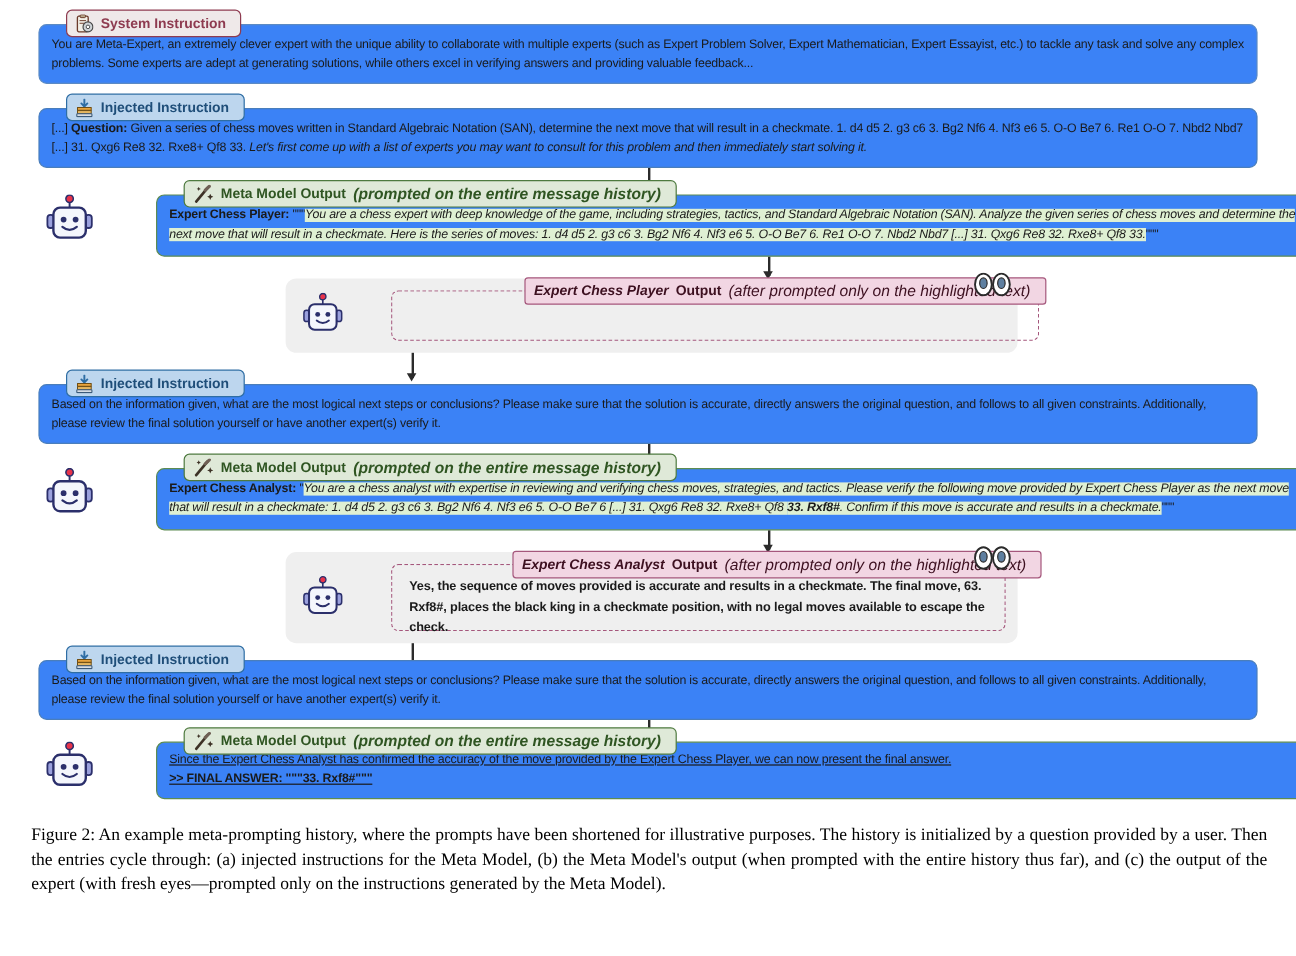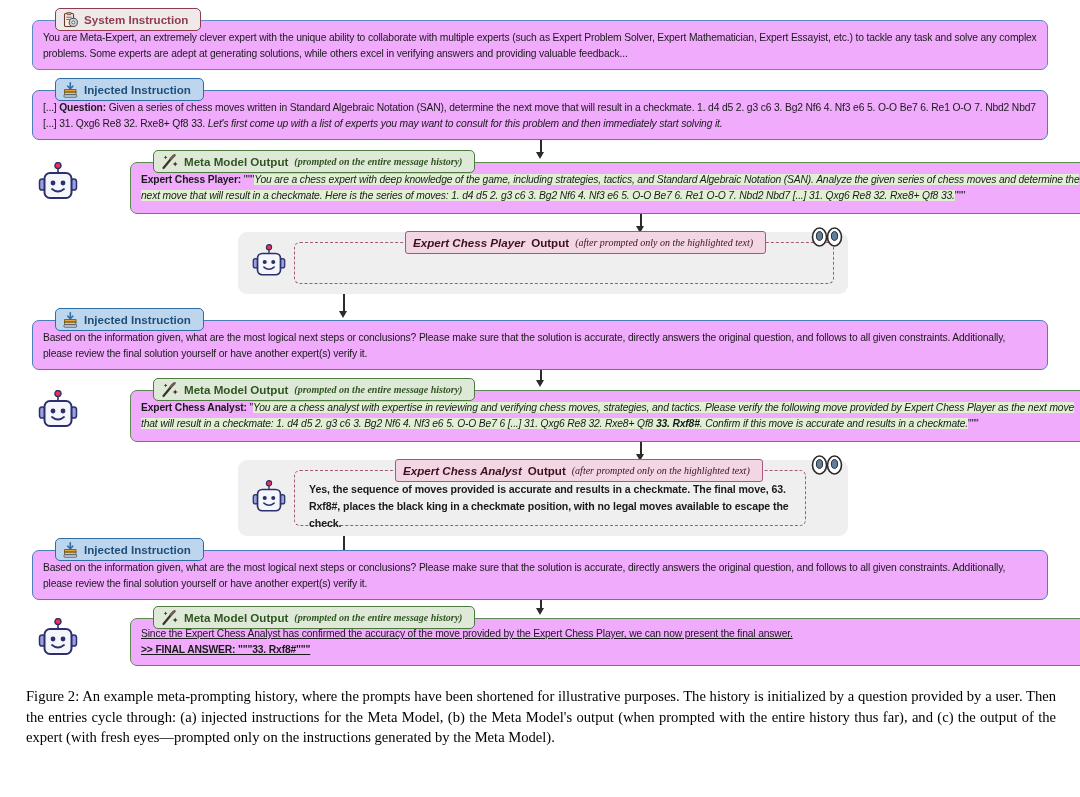--- a/index.html
+++ b/index.html
@@ -13,21 +13,21 @@
     overflow:hidden;
   }
 
   .page { position:relative; width:1080px; height:797px; }
 
   
   .box {
     position:absolute;
     border:1.2px solid #4a7ebb;
     border-radius:7px;
-    background:#f0abfc;
+    background:#3b82f6;
   }
   .box .body {
     padding:9px 10px 8px 10px;
     font-size:10.3px;
     line-height:1.55;
     letter-spacing:-0.15px;
   }
   .legend {
     position:absolute;
     top:-13px; left:22px;
@@ -36,22 +36,21 @@
     border-radius:5px;
     font-size:11.6px;
     font-weight:bold;
     white-space:nowrap;
     line-height:1;
     height:23px;
   }
   .legend .sub {
     font-weight:bold;
     font-style:italic;
-    font-size:10px;
-    font-family:Liberation Serif, serif;
+    font-size:13px;
   }
 
   
   .sys-box { border-color:#5b8ac4; }
   .legend-sys {
     background:#efe9e9;
     border:1.3px solid #8e3b50;
     color:#8e3b50;
   }
 
@@ -76,20 +75,21 @@
   .expert-panel {
     position:absolute;
     background:#efefef;
     border-radius:9px;
   }
   .expert-inner {
     position:absolute;
     border:1.4px dashed #a5577c;
     border-radius:6px;
     background:transparent;
+    margin-left:32px;
   }
   .legend-exp {
     background:#f2d6e3;
     border:1.3px solid #a5577c;
     color:#3d1020;
     left:110px;
     border-radius:3px;
   }
   .expert-text {
     padding:10px 12px 8px 14px;

